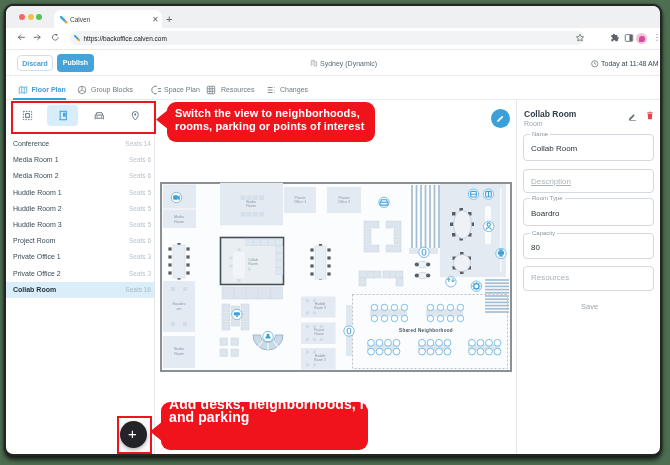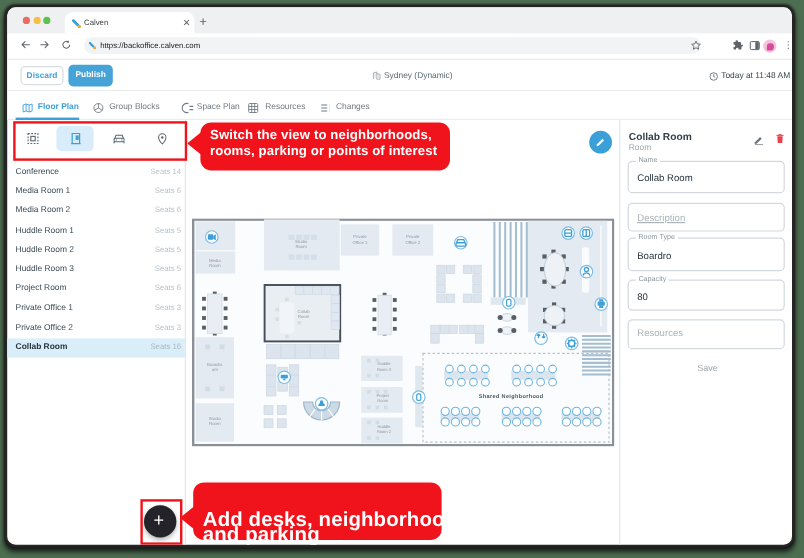--- a/index.html
+++ b/index.html
@@ -668,15 +668,15 @@
   <div class="abs" style="left:122px;top:418.5px;font-size:15px;color:#fff;">+</div>
 
   <div class="abs" style="left:110.5px;top:409.5px;width:35px;height:38px;border:2px solid #f0131b;"></div>
 
   <div class="abs" style="left:155px;top:396px;width:207px;height:48px;background:#f0131b;border-radius:9px;"></div>
 
   <svg class="abs" style="left:144px;top:415px;" width="13" height="21" viewBox="0 0 13 21">
       <path d="M13 0 L13 21 L0 10.5 Z" fill="#f0131b"></path>
     </svg>
 
-  <div class="abs" style="left:163px;top:420px;width:200px;font-size:17px;font-weight:bold;color:#fff;line-height:13px;white-space:nowrap;letter-spacing:.1px;">Add desks, neighborhoods, rooms<br>and parking</div>
+  <div class="abs" style="left:163px;top:392px;width:200px;font-size:14px;font-weight:bold;color:#fff;line-height:13px;white-space:nowrap;letter-spacing:.1px;">Add desks, neighborhoods, rooms<br>and parking</div>
 
 </div>
 
 </body></html>

